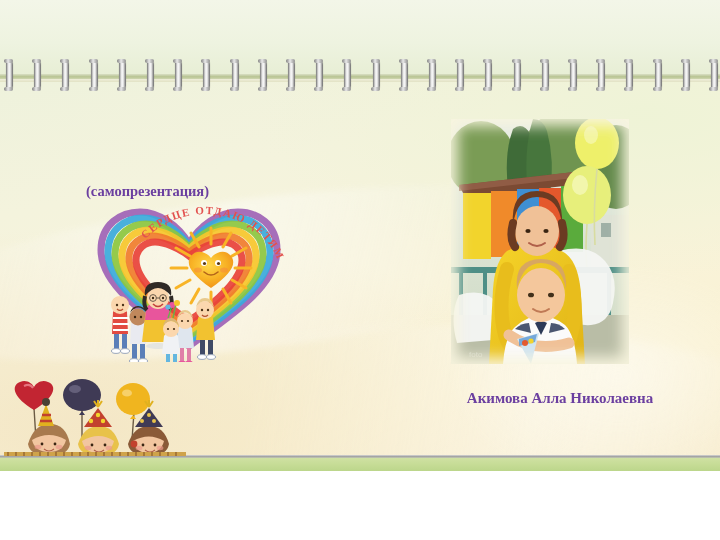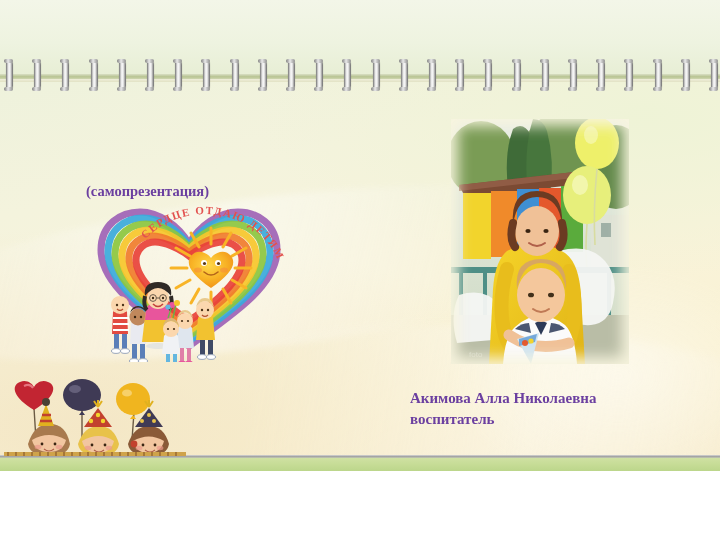--- a/index.html
+++ b/index.html
@@ -120,21 +120,21 @@
     color: #6b3fa0;
     white-space: nowrap;
     margin-top: 45px;
   }
 
   
   .author {
     position: absolute;
     left: 410px; top: 388px;
     width: 300px;
-    text-align: left;
+    text-align: center;
     color: #6b3fa0;
     font-size: 15px;
     font-weight: bold;
     line-height: 21px;
   }
 
   
   .heart-art {
     position: absolute;
     left: 85px; top: 186px;
@@ -431,21 +431,20 @@
         <circle cx="80" cy="222" r="2.6" fill="#f2d42c"></circle>
 
         <text x="18" y="238" font-family="'Liberation Sans', sans-serif" font-size="8" fill="#ffffff" opacity=".35">foto</text>
       </svg>
     </div>
     <div class="photo-vignette"></div>
   </div>
 
   <div class="author">
     <div>Акимова Алла Николаевна</div>
-    <div>воспитатель</div>
   </div>
 
   <div class="kids-art">
     <svg width="192" height="82" viewBox="0 0 192 82" xmlns="http://www.w3.org/2000/svg">
 
       <line x1="32" y1="30" x2="34" y2="62" stroke="#6b5b44" stroke-width="1.4"></line>
       <line x1="80" y1="30" x2="80" y2="60" stroke="#6b5b44" stroke-width="1.4"></line>
       <line x1="132" y1="34" x2="130" y2="62" stroke="#6b5b44" stroke-width="1.4"></line>
 
       <path d="M32 32 C 12 20 8 8 18 4 C 24 1 30 5 32 9 C 34 5 40 1 46 4 C 56 8 52 20 32 32 Z" fill="#c22532"></path>

